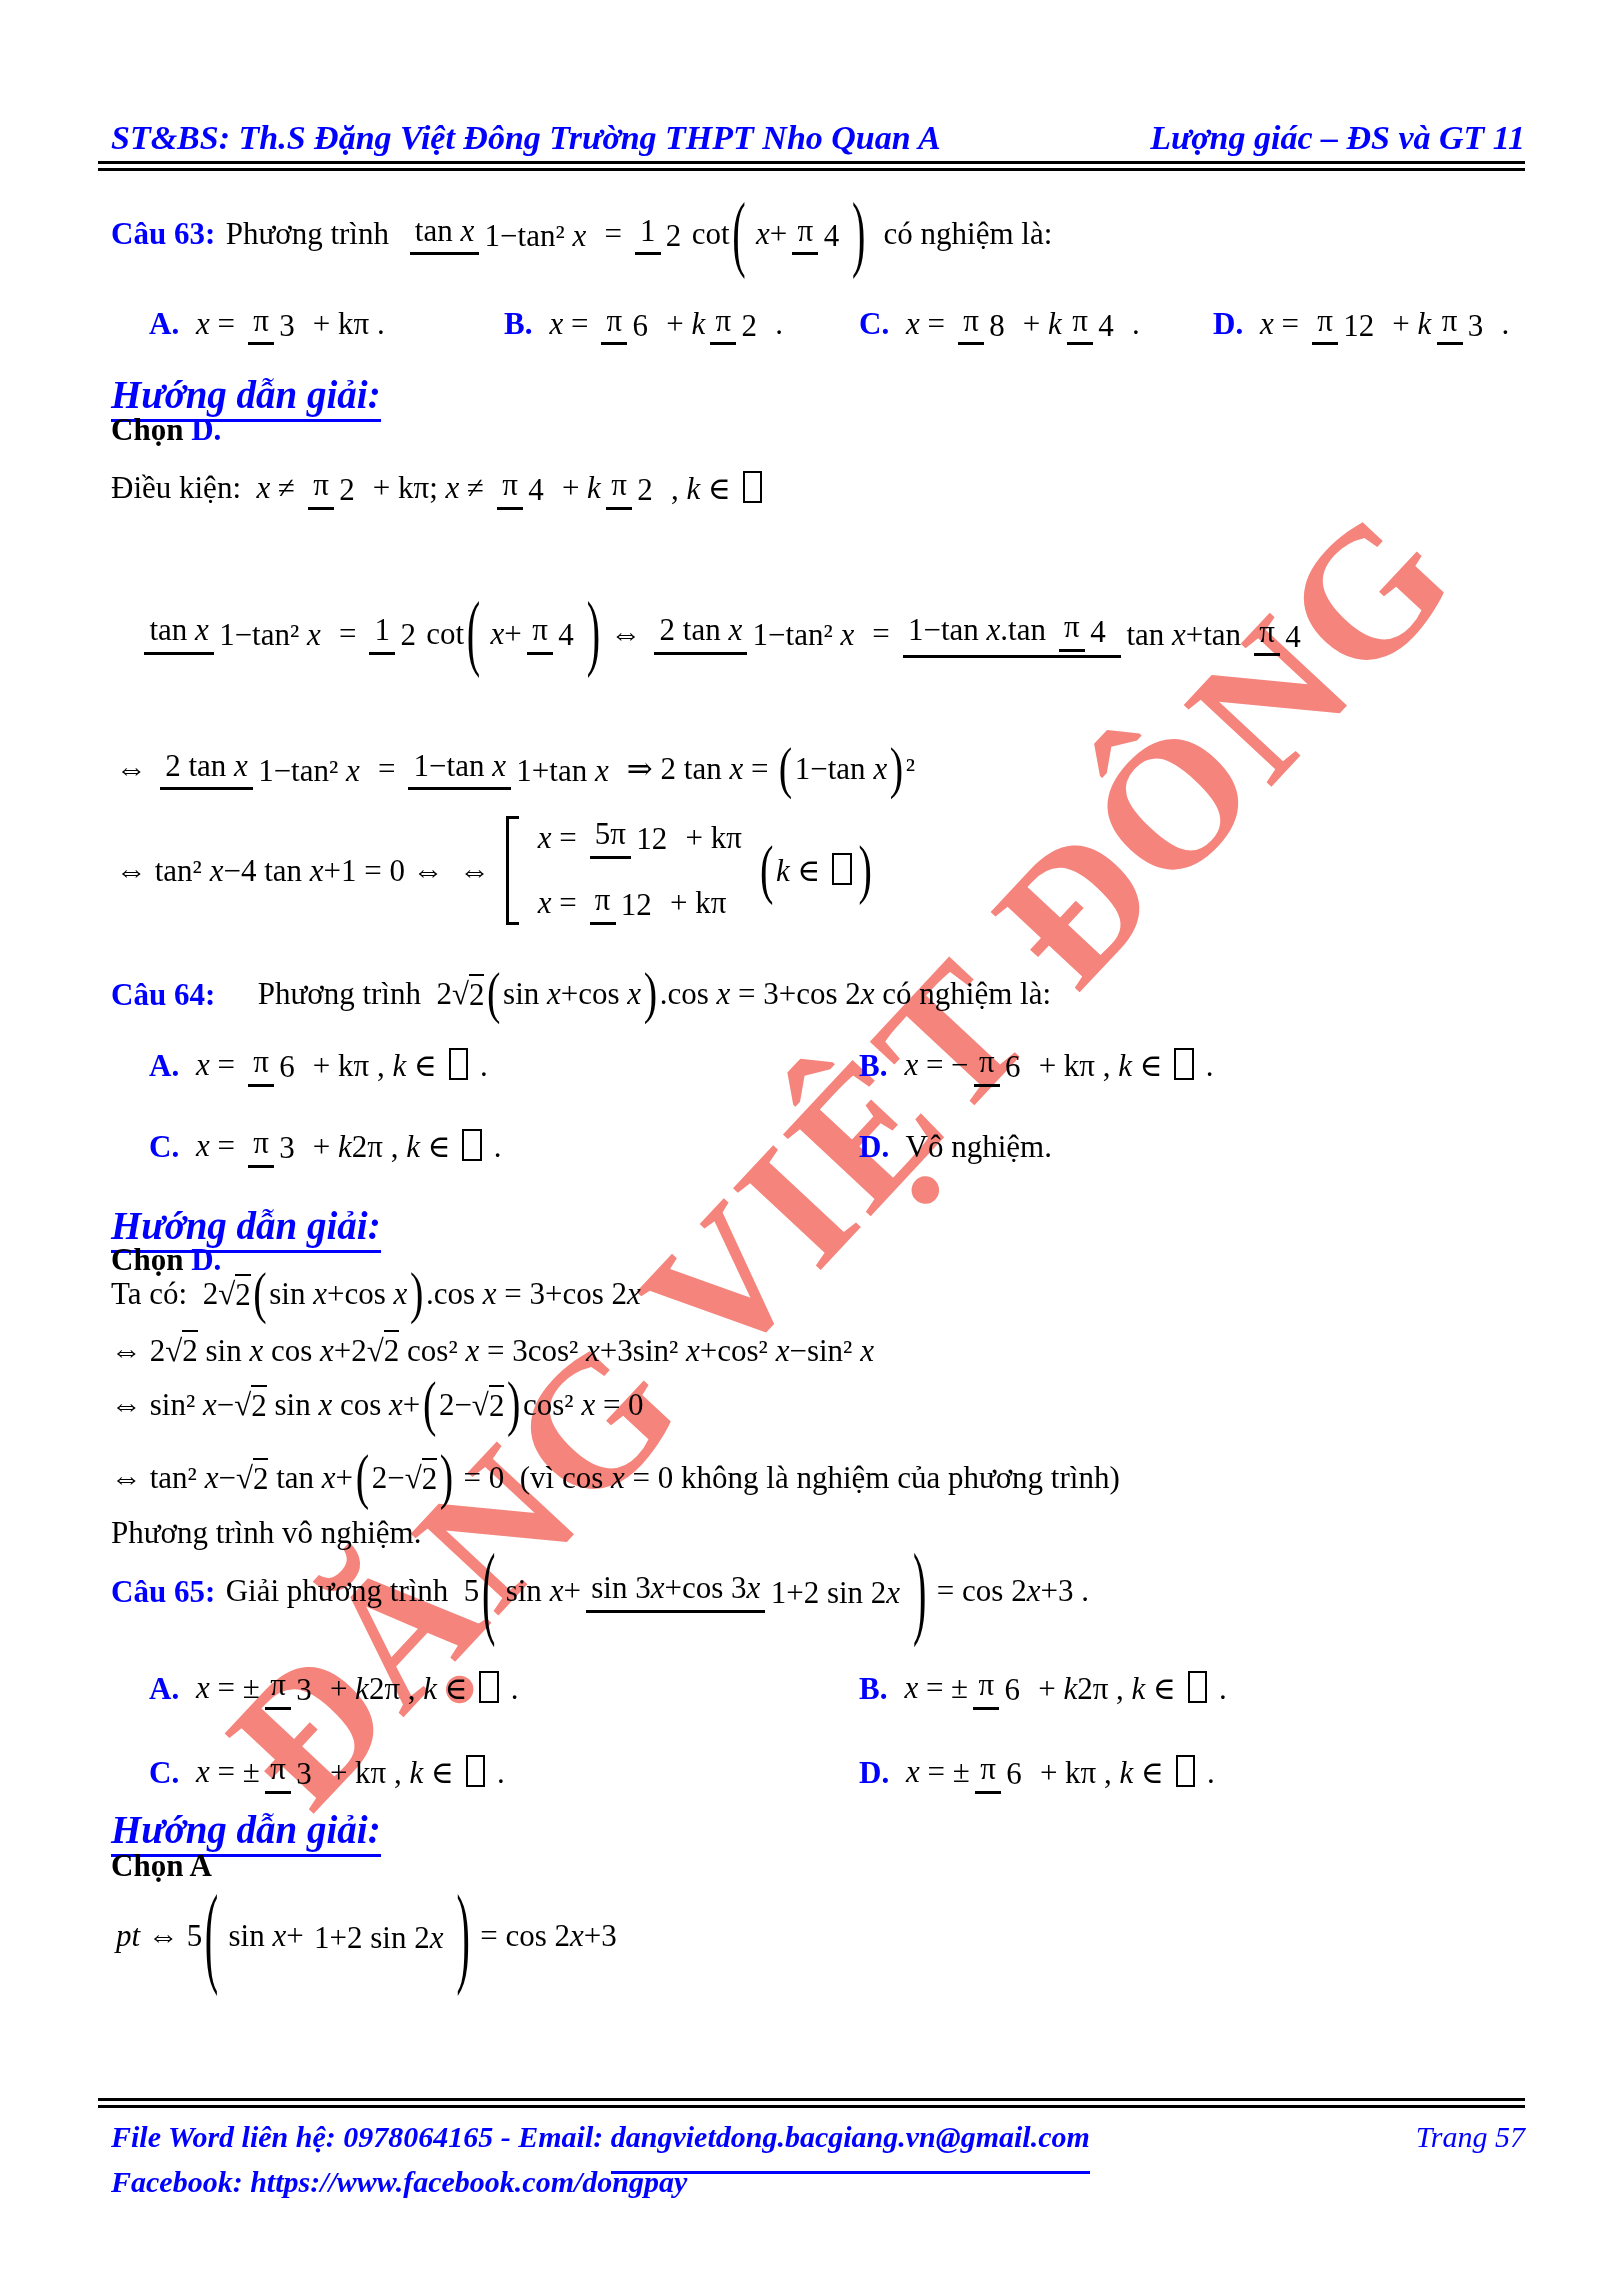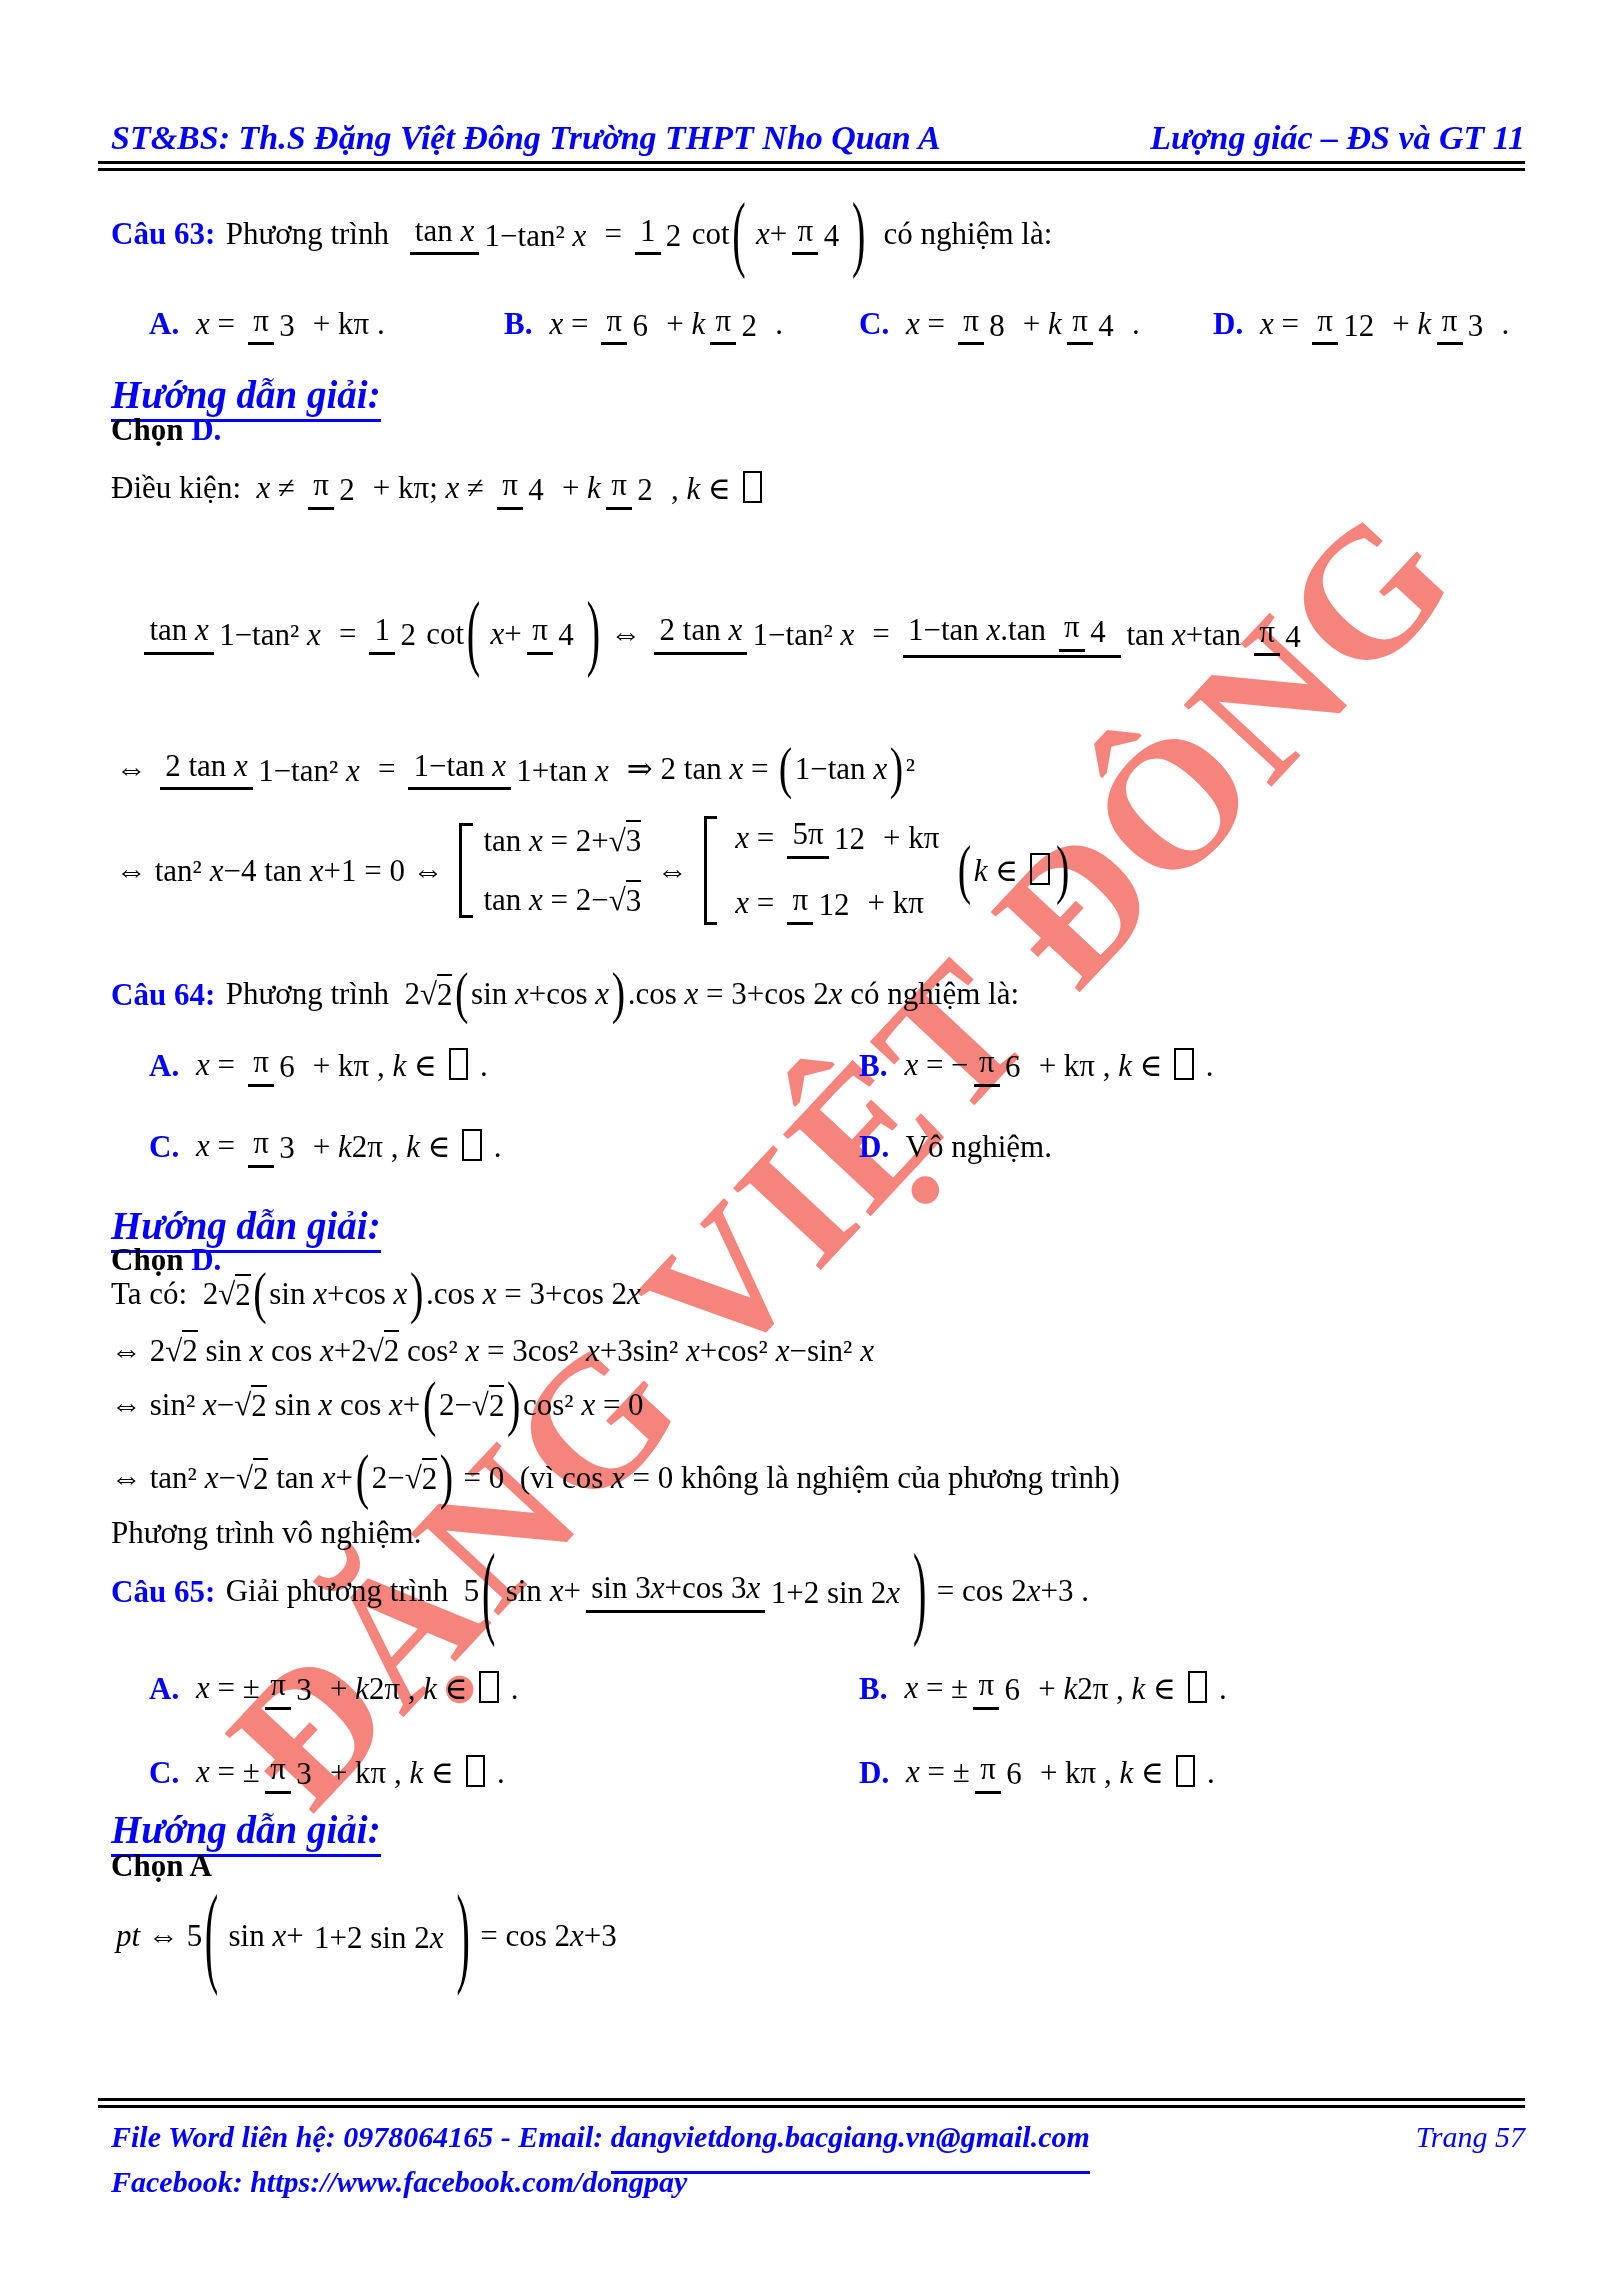--- a/index.html
+++ b/index.html
@@ -301,31 +301,20 @@
       <span class="mtext"> ⇒ 2 tan <i>x</i> = </span>
       <span class="big" style="transform: scaleY(1.4);">(</span>
       <span class="mtext">1−tan <i>x</i></span>
       <span class="big" style="transform: scaleY(1.4);">)</span>
       <span class="mtext">²</span>
     </span>
 </div>
 <div class="abs row" style="top:784px;left:116px;height:173px;">
   <span class="mrow">
       <span class="mtext">⇔ tan² <i>x</i>−4 tan <i>x</i>+1 = 0 ⇔ </span>
-      <span class="cases">
-        <span class="bracket"></span>
-        <span class="stack">
-          <span class="mrow">
-            <span class="mtext">tan <i>x</i> = 2+√<span class="rad">3</span></span>
-          </span>
-          <span class="mrow">
-            <span class="mtext">tan <i>x</i> = 2−√<span class="rad">3</span></span>
-          </span>
-        </span>
-      </span>
       <span class="mtext"> ⇔ </span>
       <span class="cases">
         <span class="bracket"></span>
         <span class="stack">
           <span class="mrow">
             <span class="mtext"> <i>x</i> = </span>
             <span class="frac">
               <span class="num mrow">
                 <span class="mtext">5π</span>
               </span>
@@ -349,21 +338,21 @@
           </span>
         </span>
       </span>
       <span class="mtext"> </span>
       <span class="big" style="transform: scaleY(1.6);">(</span>
       <span class="mtext"><i>k</i> ∈ <span class="tofu"></span></span>
       <span class="big" style="transform: scaleY(1.6);">)</span>
     </span>
 </div>
 
-<div class="abs row" style="top:967px;left:111px;height:55px;">
+<div class="abs row" style="top:967px;left:111px;height:55px;gap:32px;">
   <span class="qlabel">Câu 64:</span>
   <span class="mrow">
       <span class="mtext">Phương trình  2√<span class="rad">2</span></span>
       <span class="big" style="transform: scaleY(1.4);">(</span>
       <span class="mtext">sin <i>x</i>+cos <i>x</i></span>
       <span class="big" style="transform: scaleY(1.4);">)</span>
       <span class="mtext">.cos <i>x</i> = 3+cos 2<i>x</i> có nghiệm là:</span>
     </span>
 </div>
 <div class="abs row" style="top:1029px;left:149px;height:73px;">

